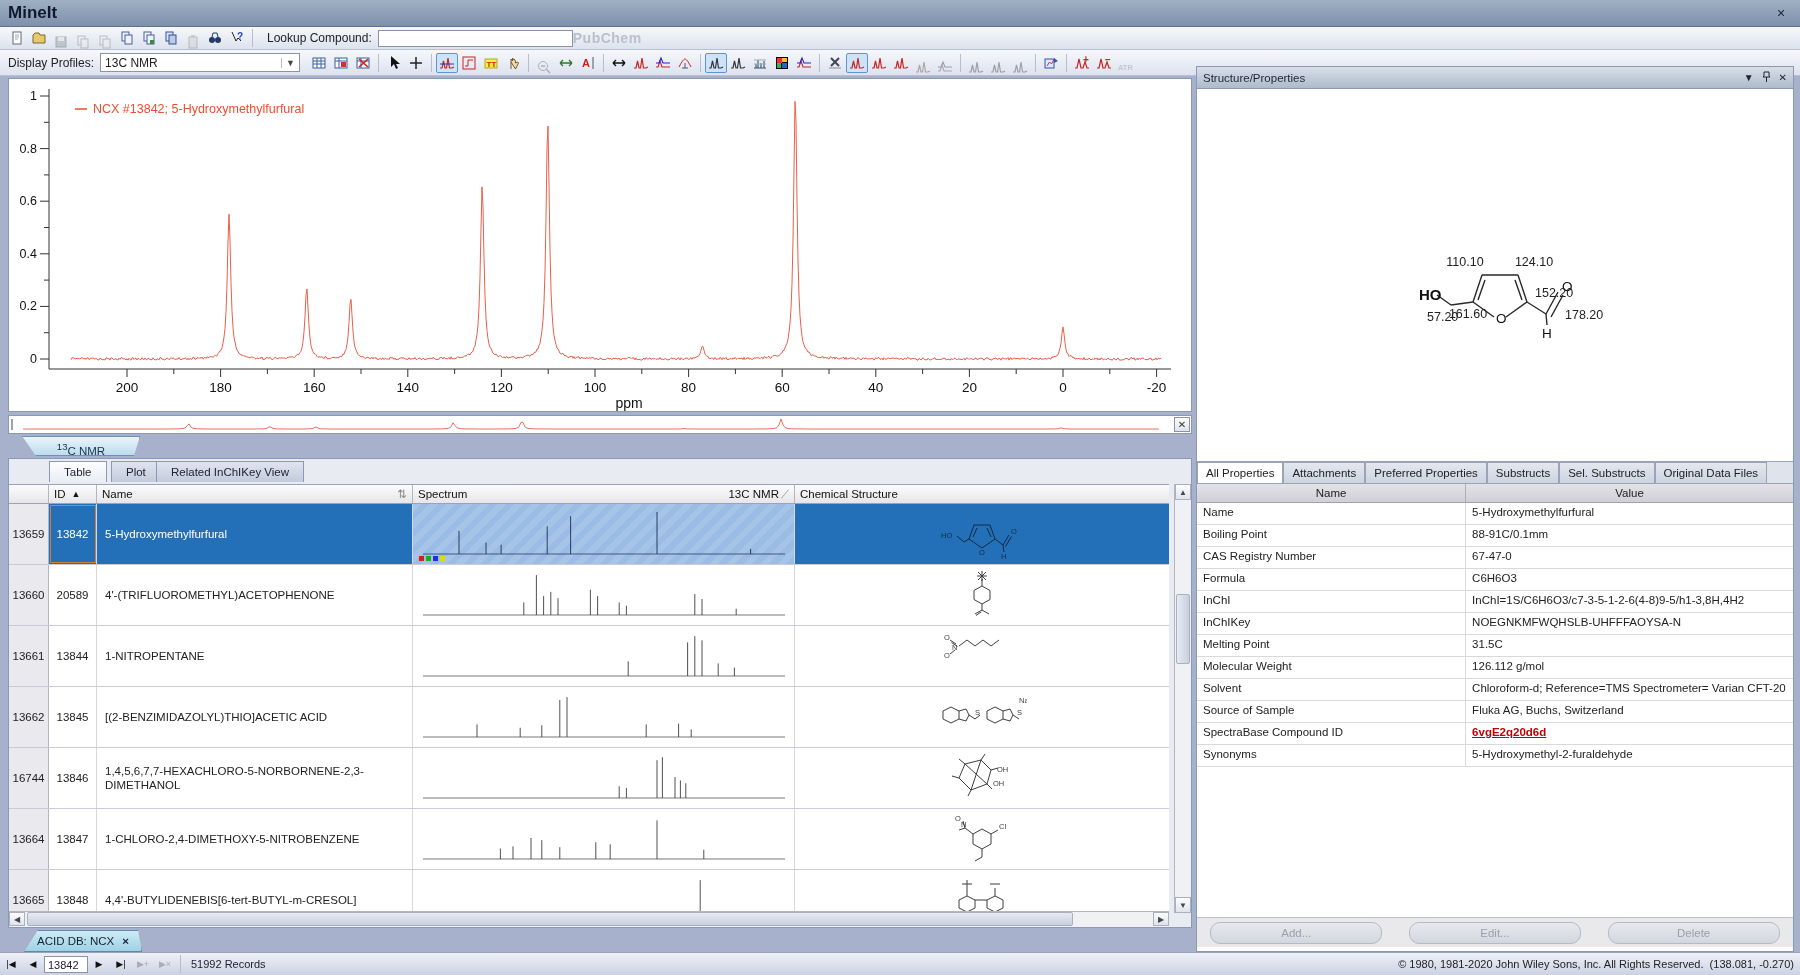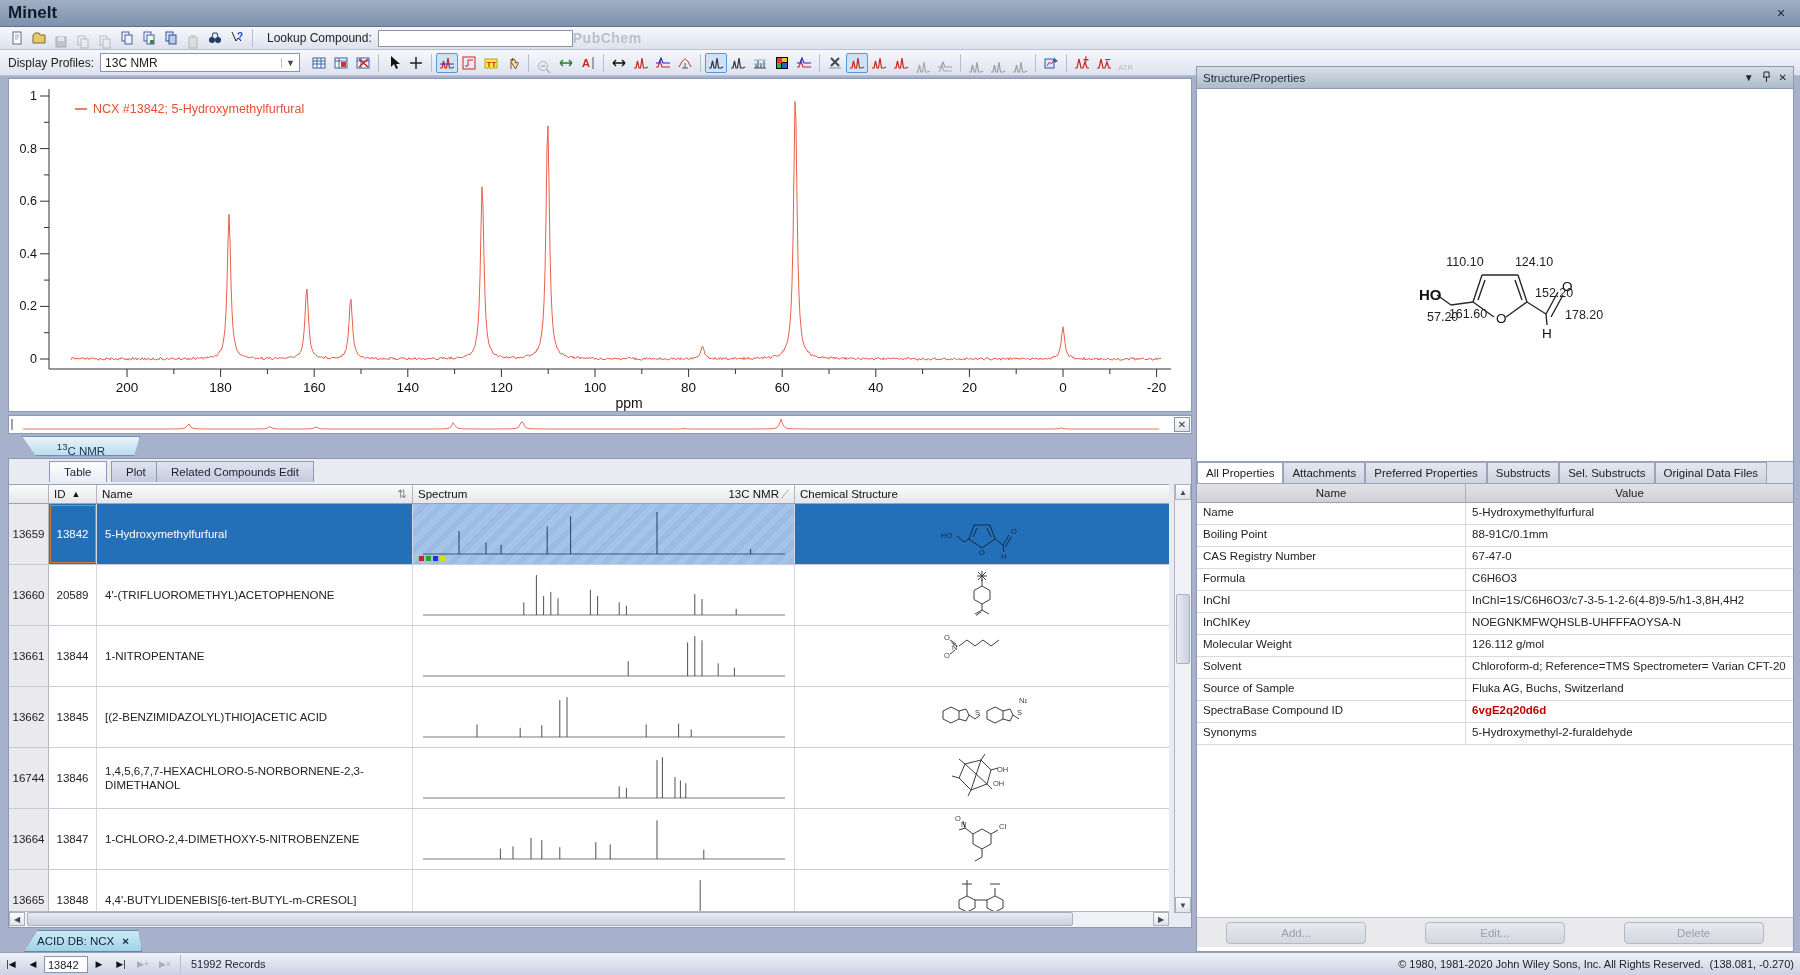--- a/index.html
+++ b/index.html
@@ -62,23 +62,23 @@
   #structure-area { position:absolute; left:0; top:22px; width:100%; height:372px; background:#fff; }
   #ptabs { position:absolute; left:0; top:394px; width:100%; height:22px; background:#dfe3ec; border-top:1px solid #9aa3b8; display:flex; align-items:center; }
   .ptab { height:21px; line-height:20px; padding:0 8px; font-size:11.5px; border:1px solid #9aa3b8; border-bottom:none; background:linear-gradient(#e3e7ef,#cdd4e1); margin-right:0px; color:#222; }
   .ptab.active { background:#fff; font-weight:normal; }
   #pgridhead { position:absolute; left:0; top:416px; width:100%; height:20px; display:flex; background:linear-gradient(#e3e3e7,#cfcfd6); border-top:1px solid #9aa3b8; border-bottom:1px solid #9aa3b8; font-size:11.5px; }
   #pgridhead div { display:flex; align-items:center; justify-content:center; border-right:1px solid #adadb8; }
   #prows { position:absolute; left:0; top:436px; width:100%; }
   .prow { display:flex; height:22px; border-bottom:1px solid #d8d8de; font-size:11.5px; background:#fff; }
   .prow .pn { width:270px; border-right:1px solid #d8d8de; padding:3px 6px; }
   .prow .pv { width:328px; padding:3px 6px; white-space:nowrap; overflow:hidden; }
-  .pv.link { color:#c00000; font-weight:bold; }
+  .pv.link { color:#c00000; text-decoration:underline; font-weight:bold; }
   #props-footer { position:absolute; left:0; bottom:4px; width:100%; height:30px; background:#e9e9ec; border-top:1px solid #b9bfcc; display:flex; align-items:center; justify-content:space-around; }
-  .pbtn { width:140px; height:22px; background:linear-gradient(#e8e9ee,#d3d6de); border:1px solid #b4bac7; color:#9aa0ad; font-size:11.5px; text-align:center; line-height:21px; border-radius:4px; }
+  .pbtn { width:172px; height:22px; background:linear-gradient(#e8e9ee,#d3d6de); border:1px solid #b4bac7; color:#9aa0ad; font-size:11.5px; text-align:center; line-height:21px; border-radius:10px; }
 
   
   #dbtab-bar { left:0; top:928px; width:1192px; height:24px; }
   #db-tab { position:absolute; left:24px; top:2px; width:118px; height:22px; background:linear-gradient(#cdeaf5,#9fd2e6); border:1px solid #5d8aa6; clip-path:polygon(14px 0, calc(100% - 4px) 0, 100% 100%, 0 100%); display:flex; align-items:center; justify-content:center; font-size:11.5px; color:#123; gap:8px; }
   #statusbar { left:0; top:952px; width:1800px; height:23px; background:linear-gradient(#eef1f8,#ccd2e4); border-top:1px solid #9aa3b8; display:flex; align-items:center; font-size:11px; color:#223; }
   .nav-btn { width:22px; height:17px; text-align:center; line-height:16px; font-size:9px; color:#111; }
   .nav-btn.disabled { color:#aab; }
   #record-input { width:44px; height:17px; background:#fff; border:1px solid #8a93a8; text-align:left; padding:0 3px; font-size:11px; line-height:16px; }
   #copyright { margin-left:auto; padding-right:6px; color:#222; }
 
@@ -454,21 +454,21 @@
   <span id="overview-close">✕</span>
 </div>
 
 <div id="spec-tab" class="abs">
   <sup>13</sup><span>C NMR</span>
 </div>
 
 <div id="results-panel" class="abs">
   <span class="rtab active" style="left:40px">Table</span>
   <span class="rtab" style="left:102px">Plot</span>
-  <span class="rtab" style="left:147px">Related Compounds Edit</span>
+  <span class="rtab" style="left:147px">Related InChIKey View</span>
 
   <div id="rheader">
     <div class="hc" style="width:40px"></div>
     <div class="hc" style="width:48px">
         <span>ID</span>
         <span style="margin-left:6px;font-size:9px">▲</span>
       </div>
     <div class="hc" style="width:316px">
         <span>Name</span>
         <span style="margin-left:auto;color:#888">⇅</span>
@@ -748,20 +748,24 @@
       </div>
       <div class="prow">
         <div class="pn">InChI</div>
         <div class="pv">InChI=1S/C6H6O3/c7-3-5-1-2-6(4-8)9-5/h1-3,8H,4H2</div>
       </div>
       <div class="prow">
         <div class="pn">InChIKey</div>
         <div class="pv">NOEGNKMFWQHSLB-UHFFFAOYSA-N</div>
       </div>
       <div class="prow">
+        <div class="pn">Melting Point</div>
+        <div class="pv">31.5C</div>
+      </div>
+      <div class="prow">
         <div class="pn">Molecular Weight</div>
         <div class="pv">126.112 g/mol</div>
       </div>
       <div class="prow">
         <div class="pn">Solvent</div>
         <div class="pv">Chloroform-d; Reference=TMS Spectrometer= Varian CFT-20</div>
       </div>
       <div class="prow">
         <div class="pn">Source of Sample</div>
         <div class="pv">Fluka AG, Buchs, Switzerland</div>

